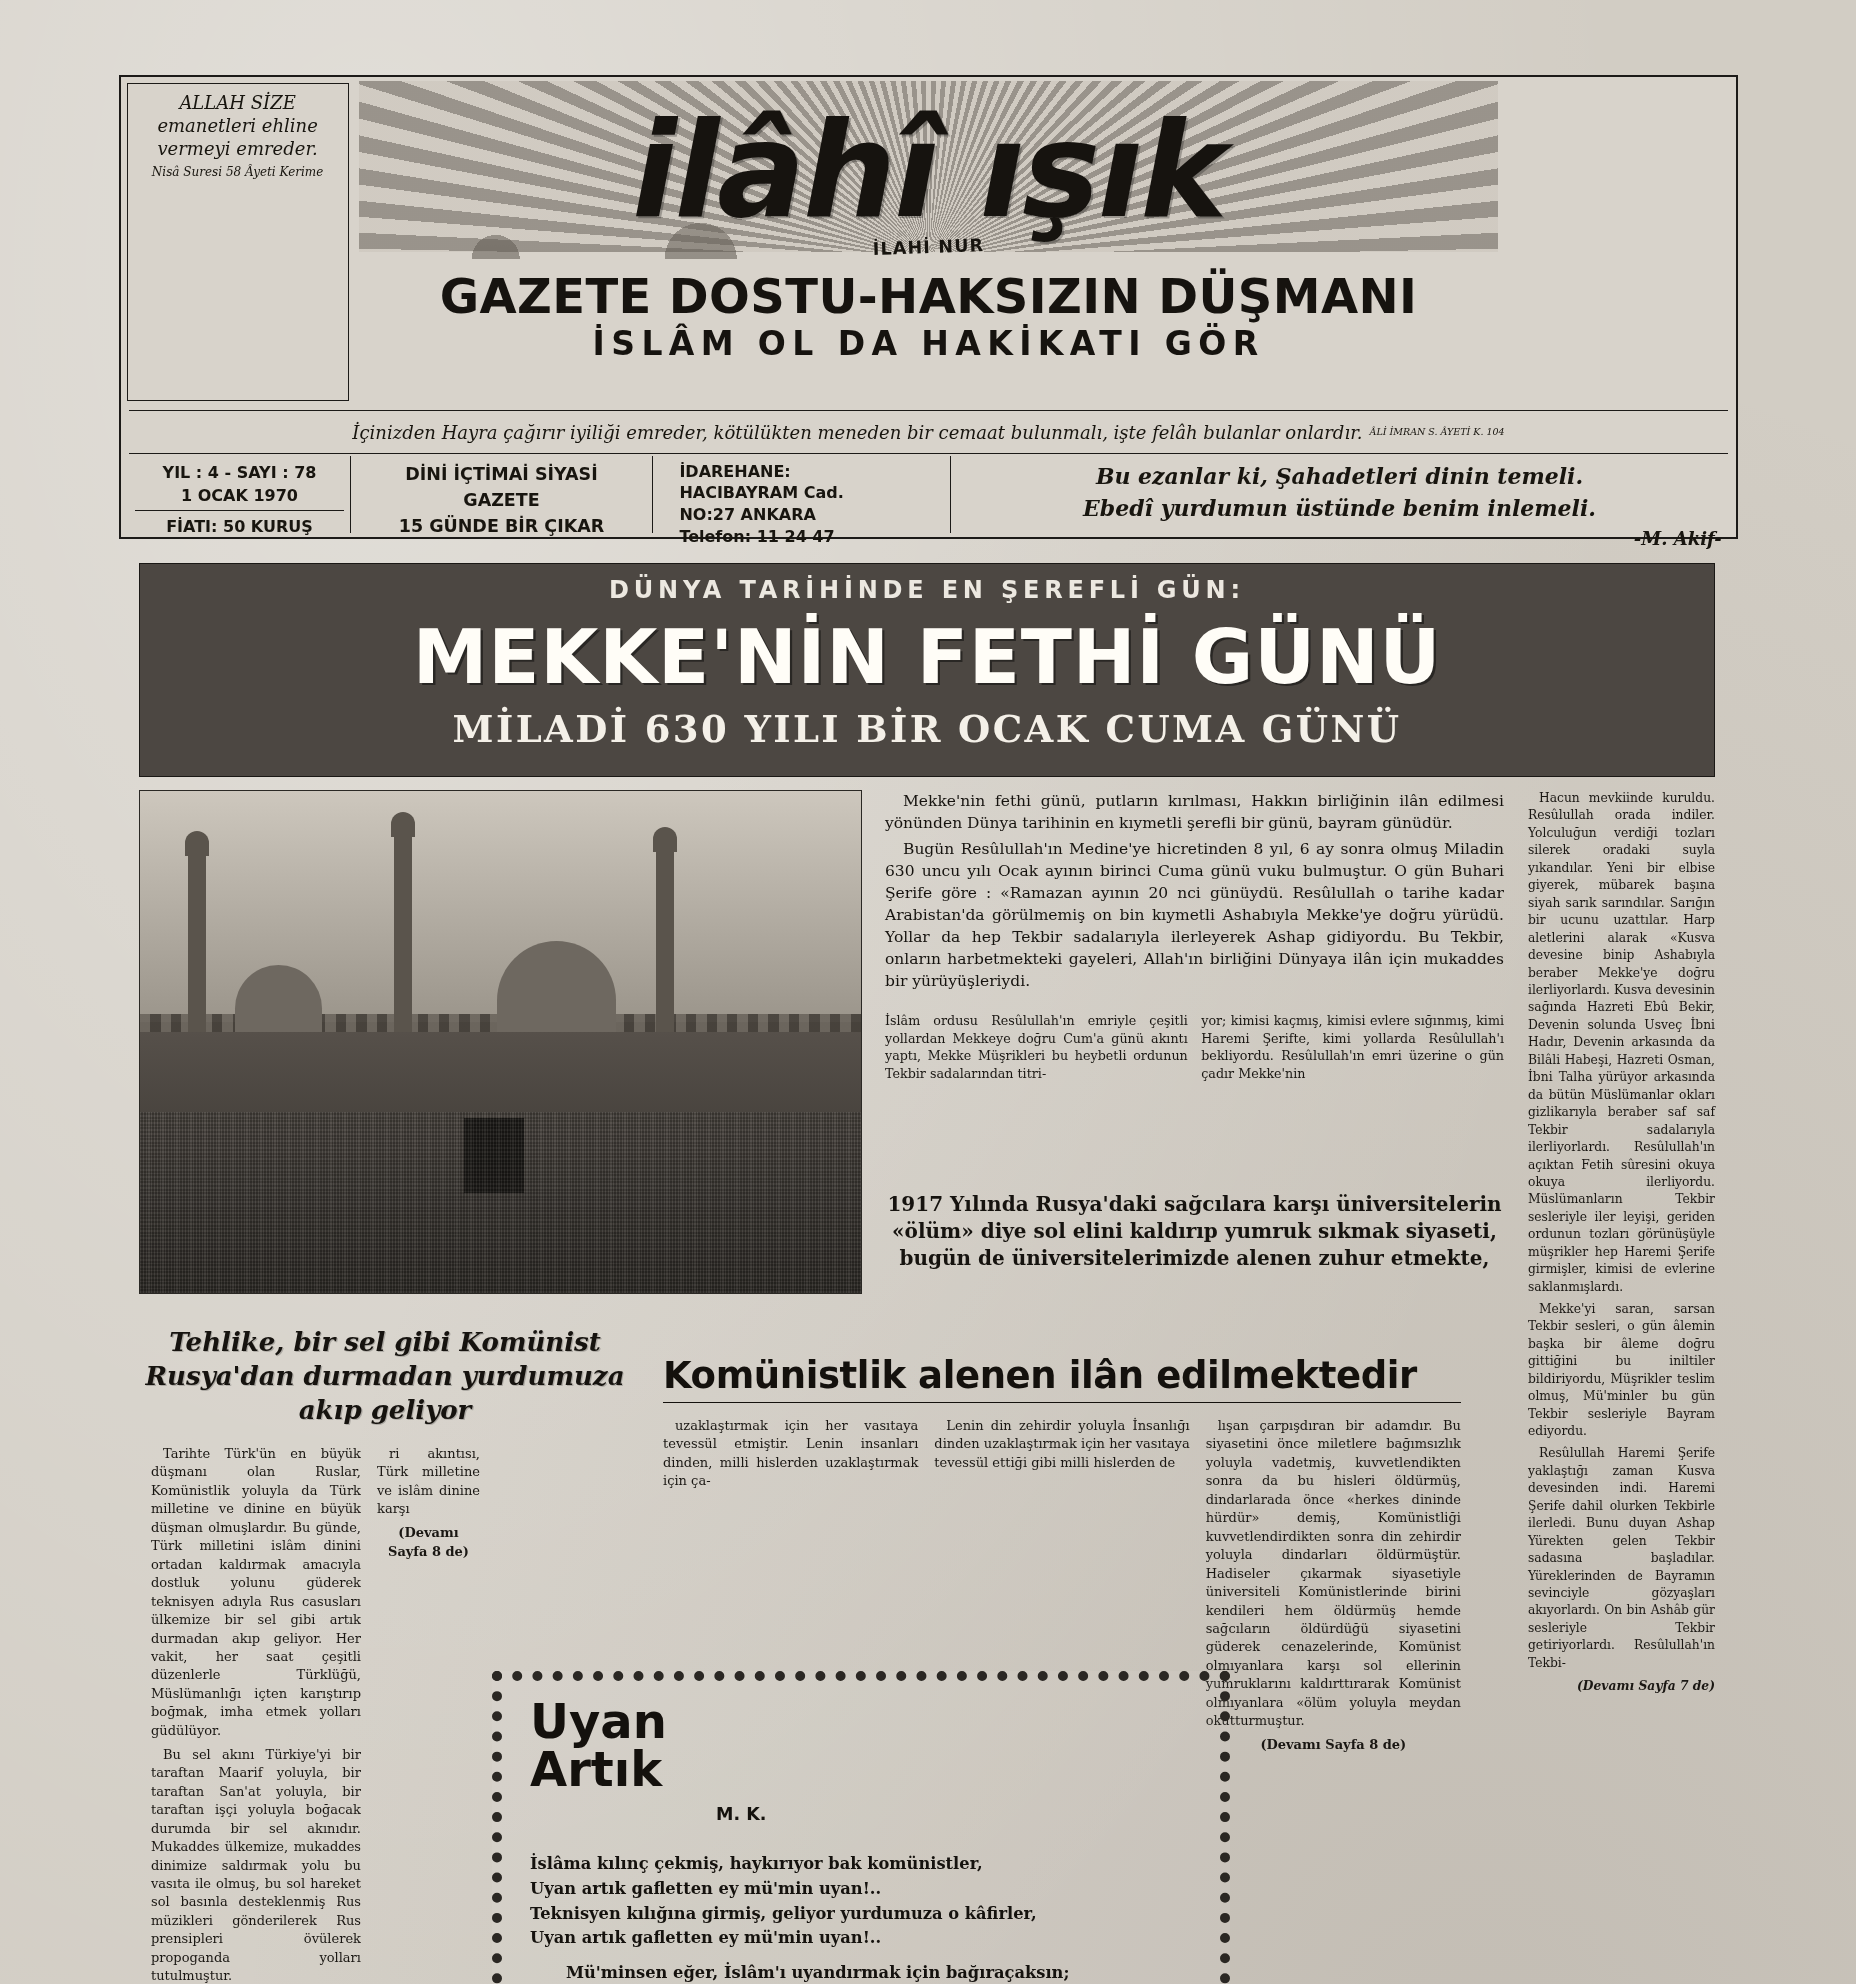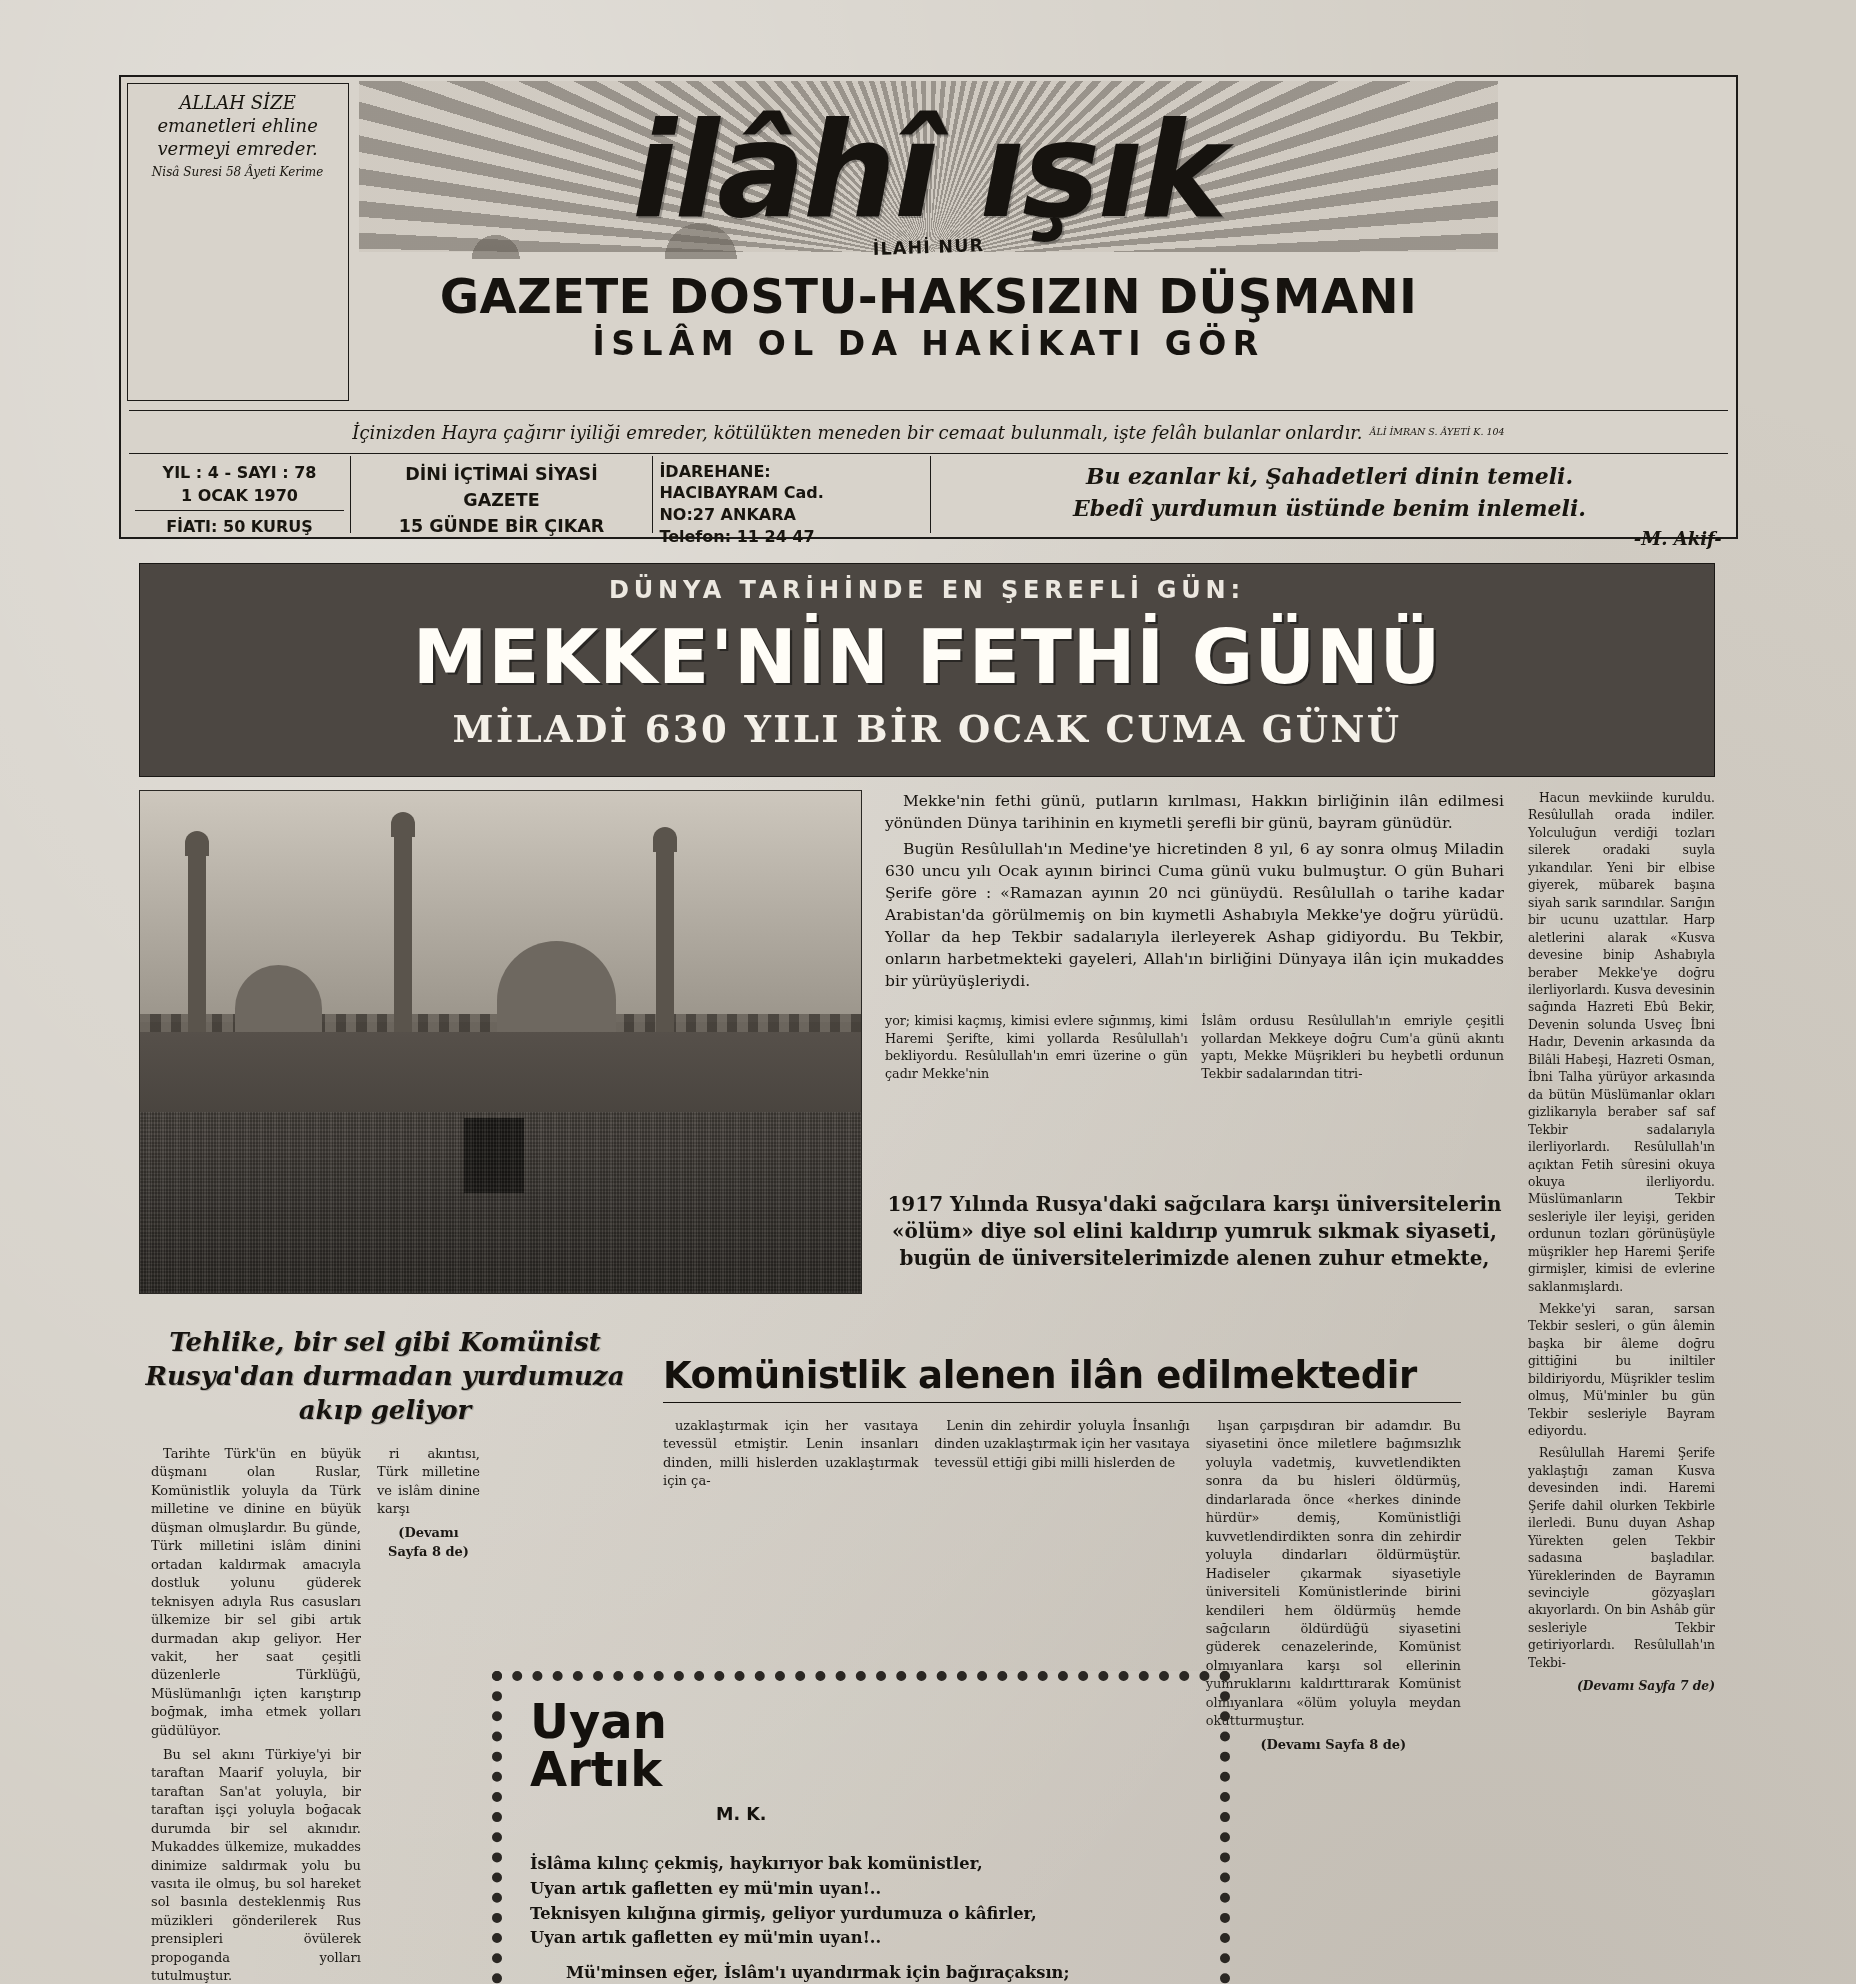--- a/index.html
+++ b/index.html
@@ -178,21 +178,21 @@
     box-sizing: border-box;
     padding: 4.8px 6.4px;
     text-align: center;
     font-family: "DejaVu Sans", sans-serif;
     font-weight: bold;
     color: #18150f;
   }
   .info-cell:last-child { border-right: none; }
   .ic1 { width: 222px; font-size: 16px; line-height: 1.45; }
   .ic2 { width: 302px; font-size: 17.5px; line-height: 1.5; }
-  .ic3 { width: 278px; font-size: 16px; line-height: 1.35; text-align: left;}
+  .ic3 { width: 278px; font-size: 16px; line-height: 1.35; text-align: left; margin-left: 20px;}
   .ic4 { flex: 1; font-family: "DejaVu Serif", serif; font-style: italic; font-weight: bold; font-size: 22px; line-height: 1.45; }
   .ic4 .sig { display:block; text-align: right; font-size: 18px; margin-top: 1.6px;}
 
   
   .banner {
     position: absolute;
     left: 20px; top: 488px;
     width: 1576px;
     height: 214px;
     background: #4c4742;
@@ -522,22 +522,22 @@
         <div class="kaaba"></div>
         <div class="crowd"></div>
       </div>
 
       <div class="lead">
         <p>Mekke'nin fethi günü, putların kırılması, Hakkın birliğinin ilân edilmesi yönünden Dünya tarihinin en kıymetli şerefli bir günü, bayram günüdür.</p>
         <p>Bugün Resûlullah'ın Medine'ye hicretinden 8 yıl, 6 ay sonra olmuş Miladin 630 uncu yılı Ocak ayının birinci Cuma günü vuku bulmuştur. O gün Buhari Şerife göre : «Ramazan ayının 20 nci günüydü. Resûlullah o tarihe kadar Arabistan'da görülmemiş on bin kıymetli Ashabıyla Mekke'ye doğru yürüdü. Yollar da hep Tekbir sadalarıyla ilerleyerek Ashap gidiyordu. Bu Tekbir, onların harbetmekteki gayeleri, Allah'ın birliğini Dünyaya ilân için mukaddes bir yürüyüşleriydi.</p>
       </div>
 
       <div class="colset">
+        <div class="c">İslâm ordusu Resûlullah'ın emriyle çeşitli yollardan Mekkeye doğru Cum'a günü akıntı yaptı, Mekke Müşrikleri bu heybetli ordunun Tekbir sadalarından titri-</div>
         <div class="c">yor; kimisi kaçmış, kimisi evlere sığınmış, kimi Haremi Şerifte, kimi yollarda Resûlullah'ı bekliyordu. Resûlullah'ın emri üzerine o gün çadır Mekke'nin</div>
-        <div class="c">İslâm ordusu Resûlullah'ın emriyle çeşitli yollardan Mekkeye doğru Cum'a günü akıntı yaptı, Mekke Müşrikleri bu heybetli ordunun Tekbir sadalarından titri-</div>
       </div>
 
       <div class="quote-block">1917 Yılında Rusya'daki sağcılara karşı üniversitelerin «ölüm» diye sol elini kaldırıp yumruk sıkmak siyaseti, bugün de üniversitelerimizde alenen zuhur etmekte,</div>
 
       <div class="rightcol">
         <p>Hacun mevkiinde kuruldu. Resûlullah orada indiler. Yolculuğun verdiği tozları silerek oradaki suyla yıkandılar. Yeni bir elbise giyerek, mübarek başına siyah sarık sarındılar. Sarığın bir ucunu uzattılar. Harp aletlerini alarak «Kusva devesine binip Ashabıyla beraber Mekke'ye doğru ilerliyorlardı. Kusva devesinin sağında Hazreti Ebû Bekir, Devenin solunda Usveç İbni Hadır, Devenin arkasında da Bilâli Habeşi, Hazreti Osman, İbni Talha yürüyor arkasında da bütün Müslümanlar okları gizlikarıyla beraber saf saf Tekbir sadalarıyla ilerliyorlardı. Resûlullah'ın açıktan Fetih sûresini okuya okuya ilerliyordu. Müslümanların Tekbir sesleriyle iler leyişi, geriden ordunun tozları görünüşüyle müşrikler hep Haremi Şerife girmişler, kimisi de evlerine saklanmışlardı.</p>
         <p>Mekke'yi saran, sarsan Tekbir sesleri, o gün âlemin başka bir âleme doğru gittiğini bu iniltiler bildiriyordu, Müşrikler teslim olmuş, Mü'minler bu gün Tekbir sesleriyle Bayram ediyordu.</p>
         <p>Resûlullah Haremi Şerife yaklaştığı zaman Kusva devesinden indi. Haremi Şerife dahil olurken Tekbirle ilerledi. Bunu duyan Ashap Yürekten gelen Tekbir sadasına başladılar. Yüreklerinden de Bayramın sevinciyle gözyaşları akıyorlardı. On bin Ashâb gür sesleriyle Tekbir getiriyorlardı. Resûlullah'ın Tekbi-</p>
         <p class="endnote">(Devamı Sayfa 7 de)</p>
       </div>

